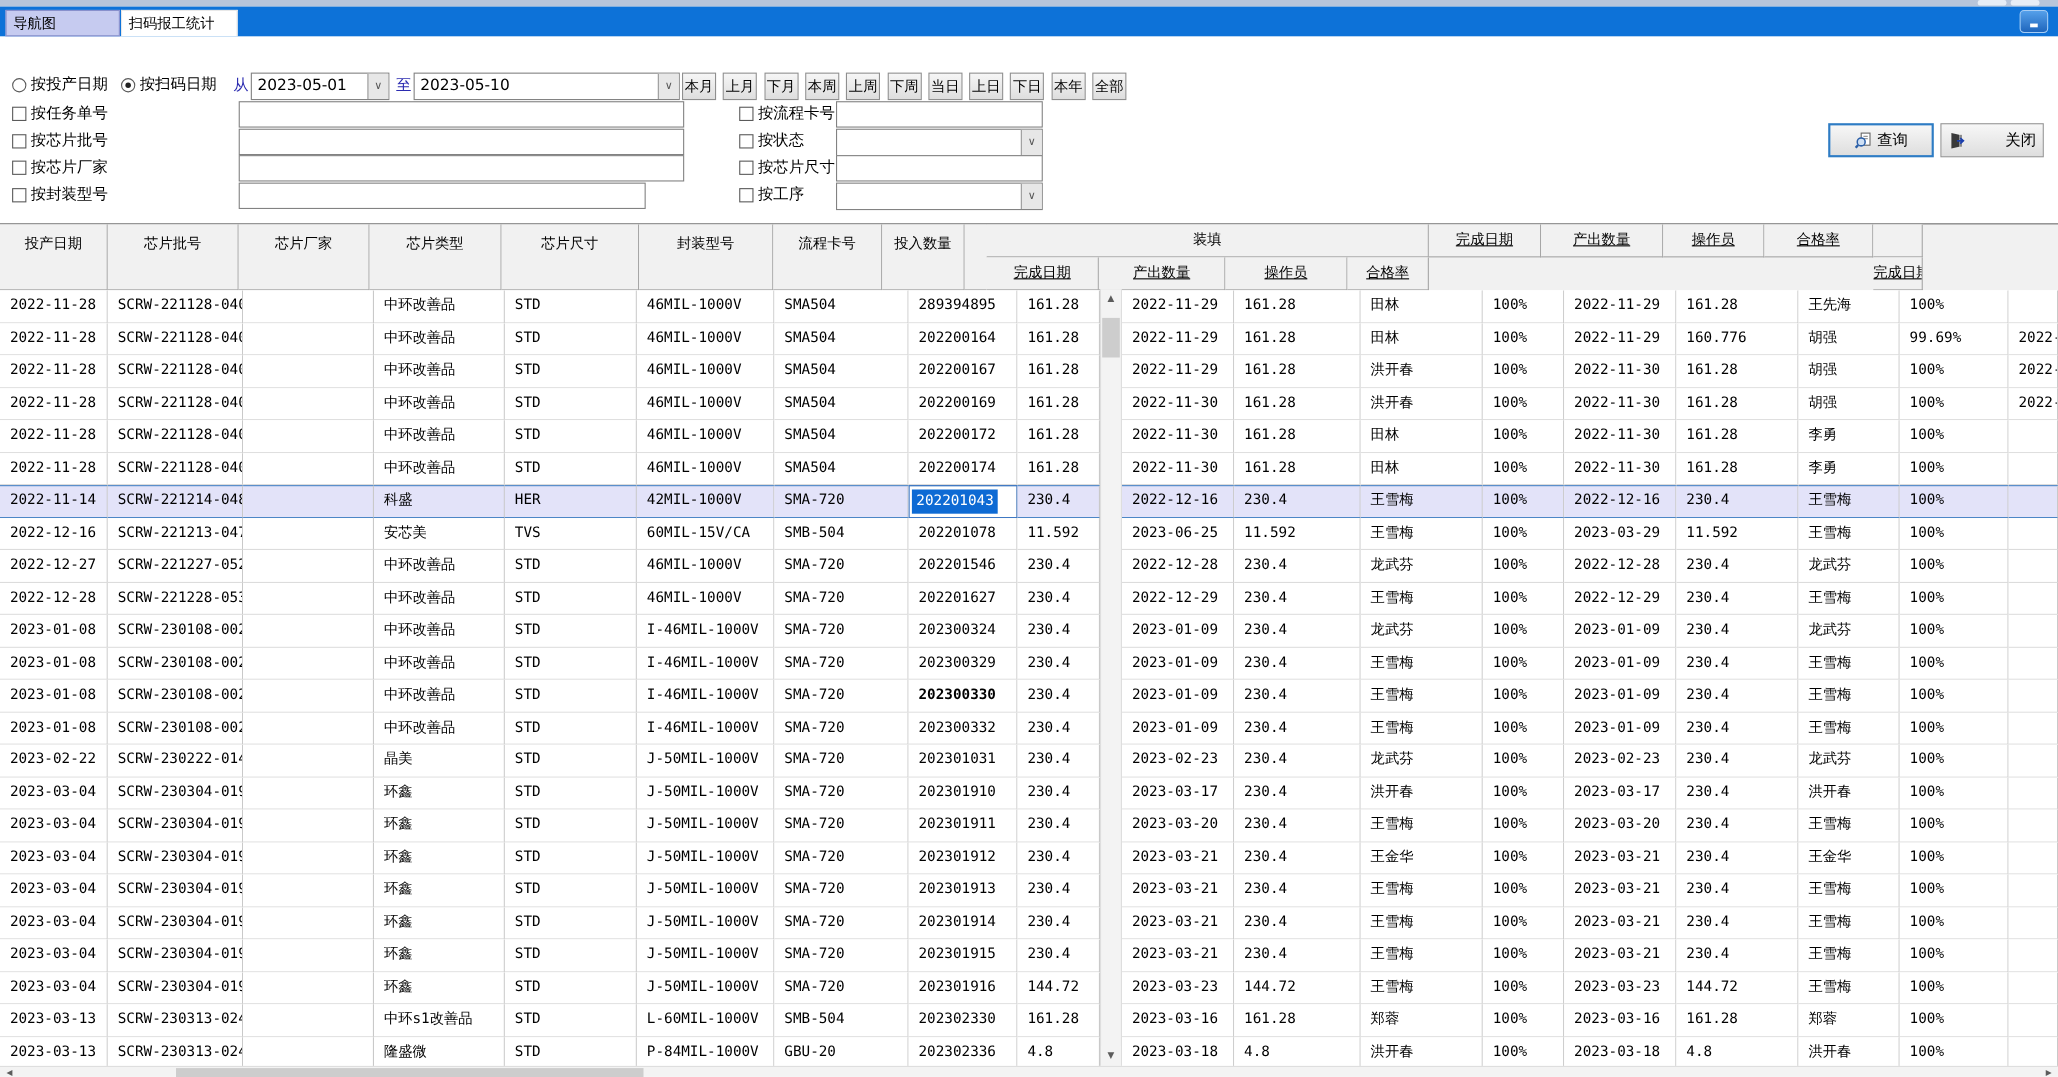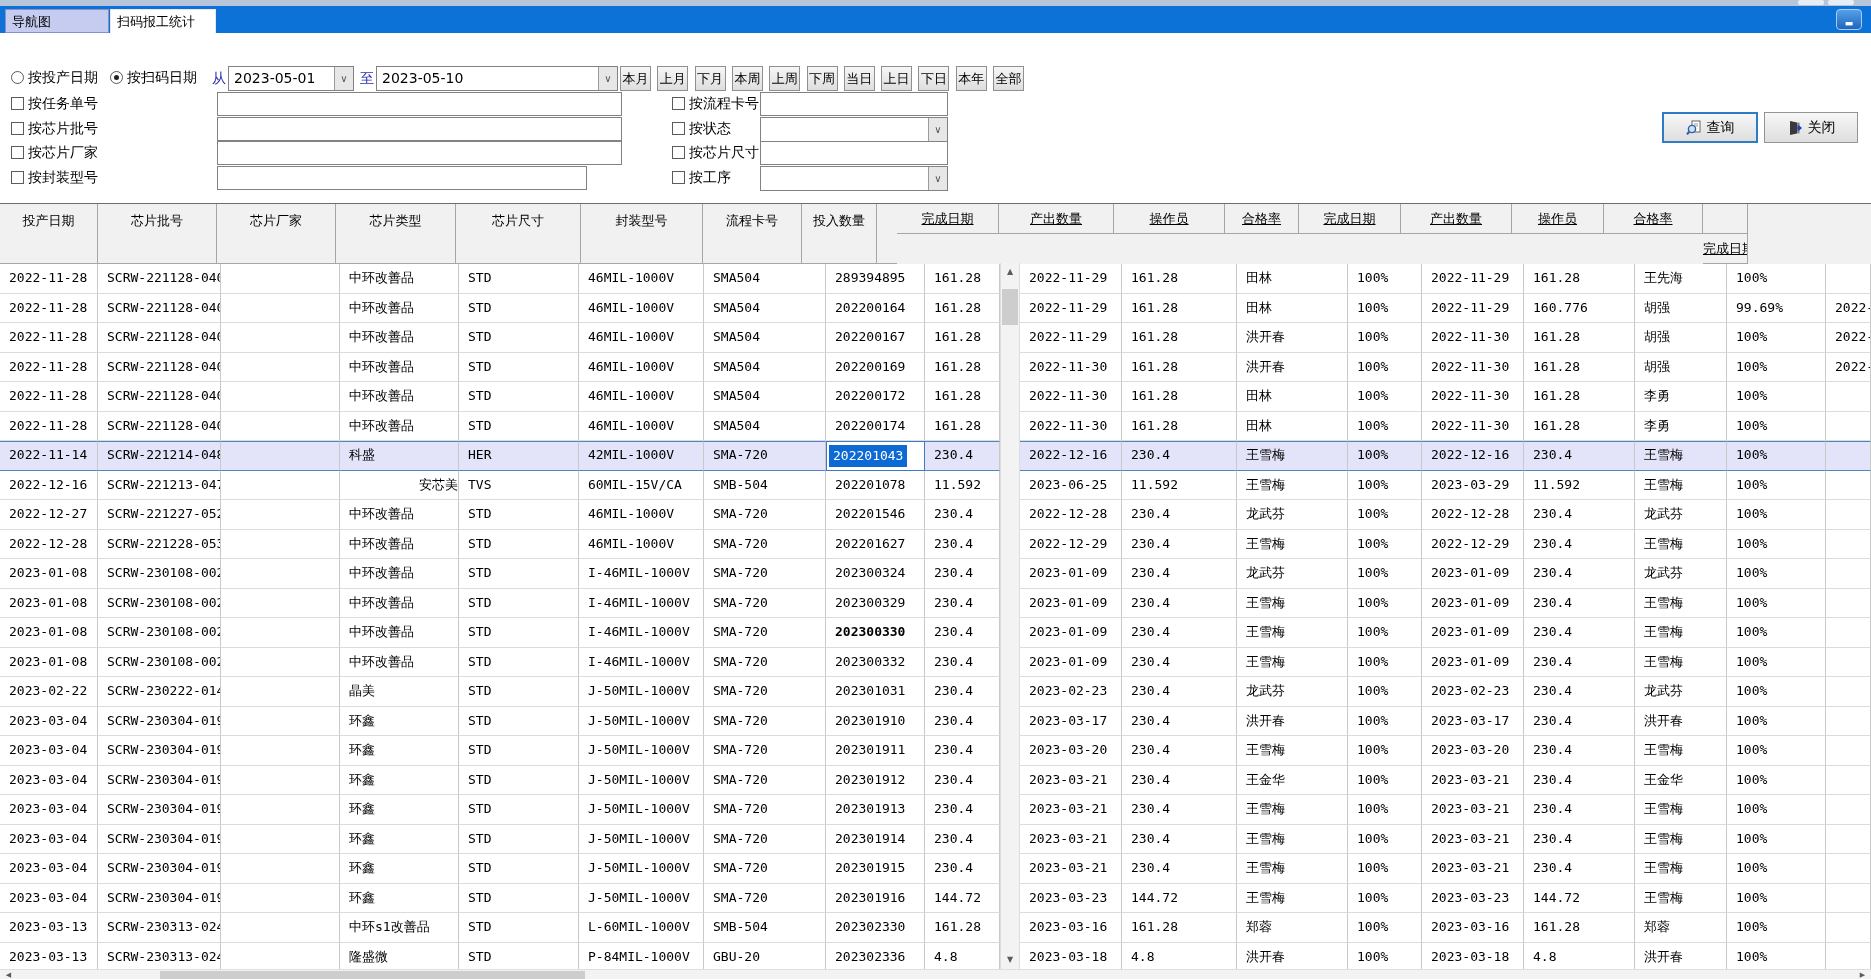--- a/index.html
+++ b/index.html
@@ -27,21 +27,21 @@
   .tinput{border:1px solid #828282;background:#fff;height:24px;font-size:14px;padding:0 4px;font-family:inherit;}
   .combo{border:1px solid #828282;background:#fff;height:25px;font-size:14px;line-height:23px;padding-left:5px;}
   .combo .arr{position:absolute;right:0;top:0;bottom:0;width:18px;background:#e7e7e7;border-left:1px solid #9b9b9b;
               color:#555;font-size:10px;text-align:center;line-height:23px;}
   .qbtn{position:absolute;top:66px;width:31px;height:25px;font-size:13px;padding:0;
         background:linear-gradient(#f6f6f6,#dedede);border:1px solid #8f8f8f;font-family:inherit;}
   .bigbtn{position:absolute;top:112px;height:31px;font-size:14px;
           background:linear-gradient(#f7f7f7,#dedede);border:1px solid #949494;font-family:inherit;
           display:flex;align-items:center;justify-content:center;gap:5px;}
   #btn-query{left:1662px;width:96px;border:2px solid #2e7cc4;}
-  #btn-close{left:1764px;width:94px;}
+  #btn-close{left:1764px;width:94px;justify-content:space-between;}
 
   
   #grid{left:0;top:203px;width:1871px;font-family:"DejaVu Sans Mono","DejaVu Sans",sans-serif;font-size:13px;}
   #thead{display:flex;border-top:1px solid #6e6e6e;background:#f1f1f1;height:60px;}
   .hcell{box-sizing:border-box;border-right:1px solid #a6a6a6;border-bottom:1px solid #a6a6a6;
          text-align:center;padding-top:8px;overflow:hidden;white-space:nowrap;background:#f1f1f1;}
   .hspacer{width:20px;background:#f1f1f1;border-bottom:1px solid #a6a6a6;box-sizing:border-box;}
   .hgroup{display:flex;flex-direction:column;box-sizing:border-box;}
   .hglabel{height:30px;line-height:29px;text-align:center;border-right:1px solid #a6a6a6;border-bottom:1px solid #a6a6a6;box-sizing:border-box;background:#f1f1f1;}
   .hsub{display:flex;height:30px;text-decoration:underline;}
@@ -163,20 +163,21 @@
     <div class="hcell" style="width:98px">投产日期</div>
     <div class="hcell" style="width:119px">芯片批号</div>
     <div class="hcell" style="width:119px">芯片厂家</div>
     <div class="hcell" style="width:120px">芯片类型</div>
     <div class="hcell" style="width:125px">芯片尺寸</div>
     <div class="hcell" style="width:122px">封装型号</div>
     <div class="hcell" style="width:99px">流程卡号</div>
     <div class="hcell" style="width:75px">投入数量</div>
     <div class="hspacer"></div>
     <div class="hgroup" style="width:402px">
+      <div class="hglabel">装填</div>
       <div class="hsub">
         <div class="hcell" style="width:102px">完成日期</div>
         <div class="hcell" style="width:115px">产出数量</div>
         <div class="hcell" style="width:111px">操作员</div>
         <div class="hcell" style="width:74px">合格率</div>
       </div>
     </div>
     <div class="hgroup" style="width:404px">
       <div class="hsub">
         <div class="hcell" style="width:102px">完成日期</div>
@@ -337,21 +338,21 @@
         <div class="tcell" style="width: 102px;">2022-12-16</div>
         <div class="tcell" style="width: 111px;">230.4</div>
         <div class="tcell" style="width: 92px;">王雪梅</div>
         <div class="tcell" style="width: 99px;">100%</div>
         <div class="tcell" style="width: 45px;"></div>
       </div>
       <div class="trow">
         <div class="tcell" style="width: 98px;">2022-12-16</div>
         <div class="tcell" style="width: 123px;">SCRW-221213-047</div>
         <div class="tcell" style="width: 119px;"></div>
-        <div class="tcell" style="width: 119px; text-align: right;">安芯美</div>
+        <div class="tcell" style="width: 119px;">安芯美</div>
         <div class="tcell" style="width: 120px;">TVS</div>
         <div class="tcell" style="width: 125px;">60MIL-15V/CA</div>
         <div class="tcell" style="width: 122px;">SMB-504</div>
         <div class="tcell" style="width: 99px;">202201078</div>
         <div class="tcell" style="width: 75px;">11.592</div>
         <div class="tspacer"></div>
         <div class="tcell" style="width: 102px;">2023-06-25</div>
         <div class="tcell" style="width: 115px;">11.592</div>
         <div class="tcell" style="width: 111px;">王雪梅</div>
         <div class="tcell" style="width: 74px;">100%</div>

